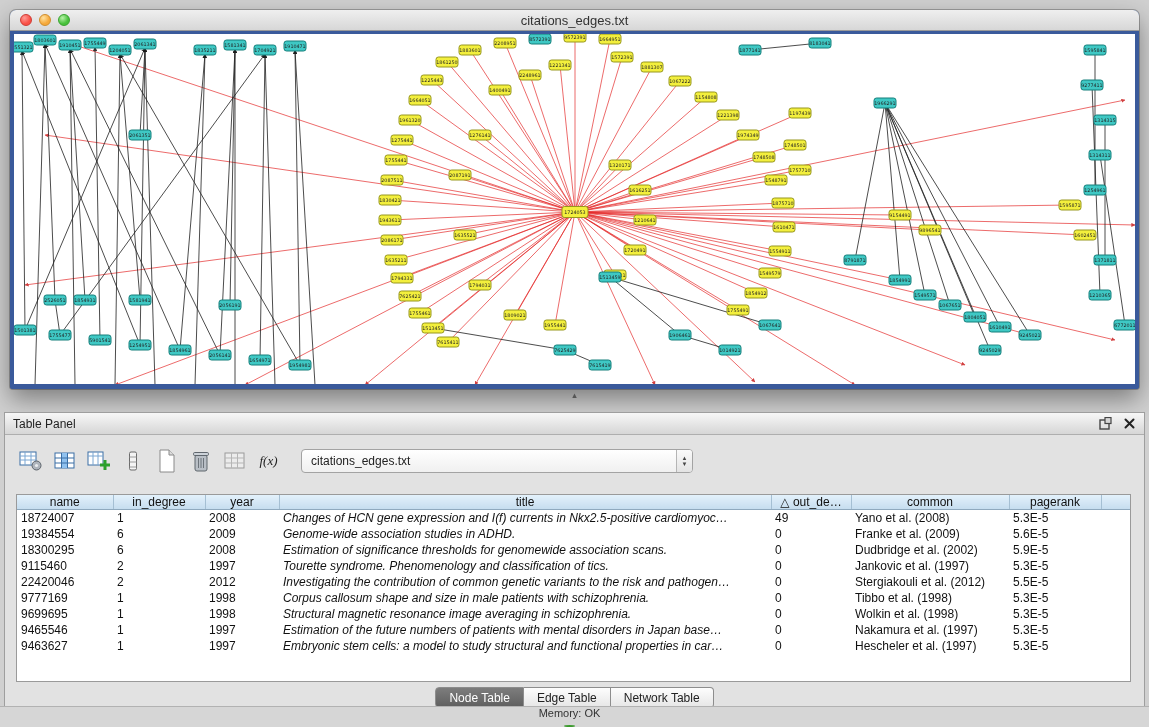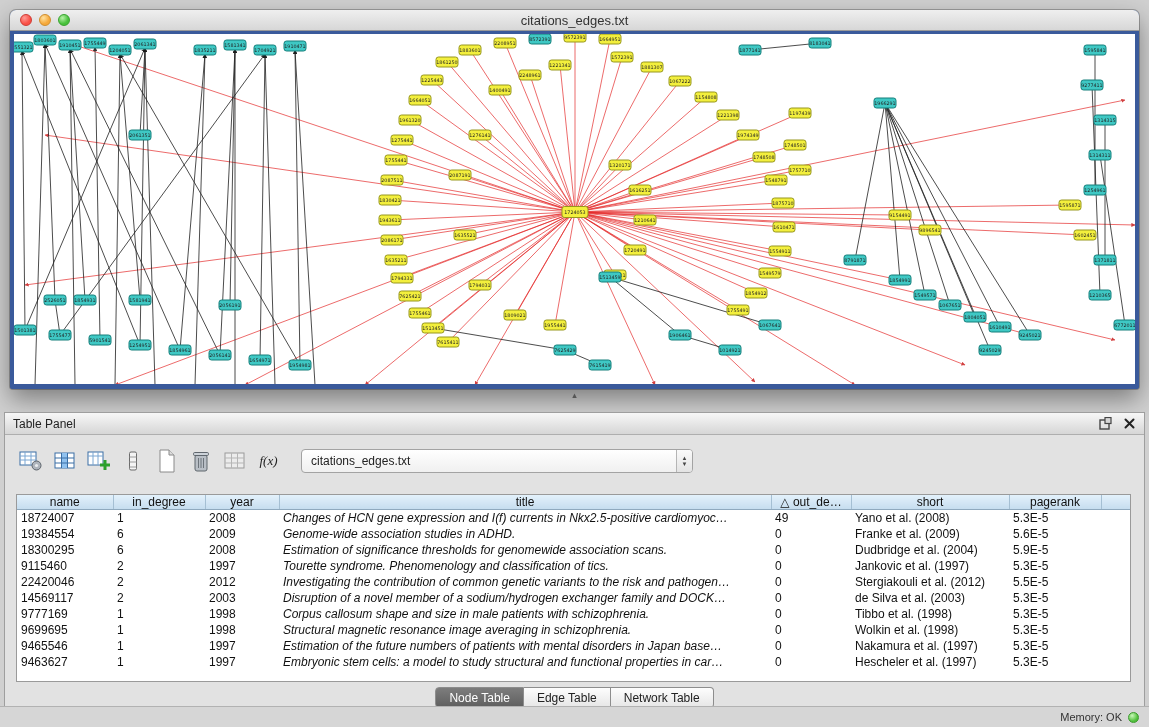--- a/index.html
+++ b/index.html
@@ -66,21 +66,21 @@
   .tabs { position:absolute; left:0; right:0; bottom:7px; display:flex; justify-content:center; }
   .tab { height:21px; padding:0 13px; font-size:12px; border:1px solid #8d8d8d; border-left:none;
          background:linear-gradient(#fdfdfd,#e6e6e6); color:#222; font-family:inherit; }
   .tab:first-child { border-left:1px solid #8d8d8d; border-radius:4px 0 0 4px; }
   .tab:last-child { border-radius:0 4px 4px 0; }
   .tab.active { background:linear-gradient(#7d7d7d,#5f5f5f); color:#fff; }
 
   
   .statusbar { position:absolute; left:0; bottom:0; width:100%; height:21px; background:#d6d6d6;
                border-top:1px solid #b2b2b2; display:flex; align-items:center; justify-content:flex-end;
-               padding-right:10px; gap:6px; }
+               padding-right:10px; gap:6px;flex-direction:column; }
   .statusbar .mem { font-size:11px; color:#333; }
   .memdot { width:11px; height:11px; border-radius:50%;
             background:radial-gradient(circle at 35% 30%, #c9f7b9, #4fbf3a 65%); border:1px solid #3a9a2c; }
 </style>
 </head>
 <body>
 
 <div class="window">
   <div class="titlebar">
     <div class="lights">
@@ -736,21 +736,21 @@
             <col style="width: 92px;">
             <col>
           </colgroup>
         <thead>
             <tr>
               <th>name</th>
               <th>in_degree</th>
               <th>year</th>
               <th>title</th>
               <th>△ out_de…</th>
-              <th>short</th>
+              <th>common</th>
               <th>pagerank</th>
               <th></th>
             </tr>
           </thead>
         <tbody>
             <tr>
               <td>18724007</td>
               <td>1</td>
               <td>2008</td>
               <td class="ell">Changes of HCN gene expression and I(f) currents in Nkx2.5-positive cardiomyoc…</td>
@@ -768,21 +768,21 @@
               <td>Franke et al. (2009)</td>
               <td>5.6E-5</td>
               <td></td>
             </tr>
             <tr>
               <td>18300295</td>
               <td>6</td>
               <td>2008</td>
               <td class="ell">Estimation of significance thresholds for genomewide association scans.</td>
               <td>0</td>
-              <td>Dudbridge et al. (2004)</td>
+              <td>Dudbridge et al. (2002)</td>
               <td>5.9E-5</td>
               <td></td>
             </tr>
             <tr>
               <td>9115460</td>
               <td>2</td>
               <td>1997</td>
               <td class="ell">Tourette syndrome. Phenomenology and classification of tics.</td>
               <td>0</td>
               <td>Jankovic et al. (1997)</td>
@@ -793,30 +793,20 @@
               <td>22420046</td>
               <td>2</td>
               <td>2012</td>
               <td class="ell">Investigating the contribution of common genetic variants to the risk and pathogen…</td>
               <td>0</td>
               <td>Stergiakouli et al. (2012)</td>
               <td>5.5E-5</td>
               <td></td>
             </tr>
             <tr>
-              <td>14569117</td>
-              <td>2</td>
-              <td>2003</td>
-              <td class="ell">Disruption of a novel member of a sodium/hydrogen exchanger family and DOCK…</td>
-              <td>0</td>
-              <td>de Silva et al. (2003)</td>
-              <td>5.3E-5</td>
-              <td></td>
-            </tr>
-            <tr>
               <td>9777169</td>
               <td>1</td>
               <td>1998</td>
               <td class="ell">Corpus callosum shape and size in male patients with schizophrenia.</td>
               <td>0</td>
               <td>Tibbo et al. (1998)</td>
               <td>5.3E-5</td>
               <td></td>
             </tr>
             <tr>

